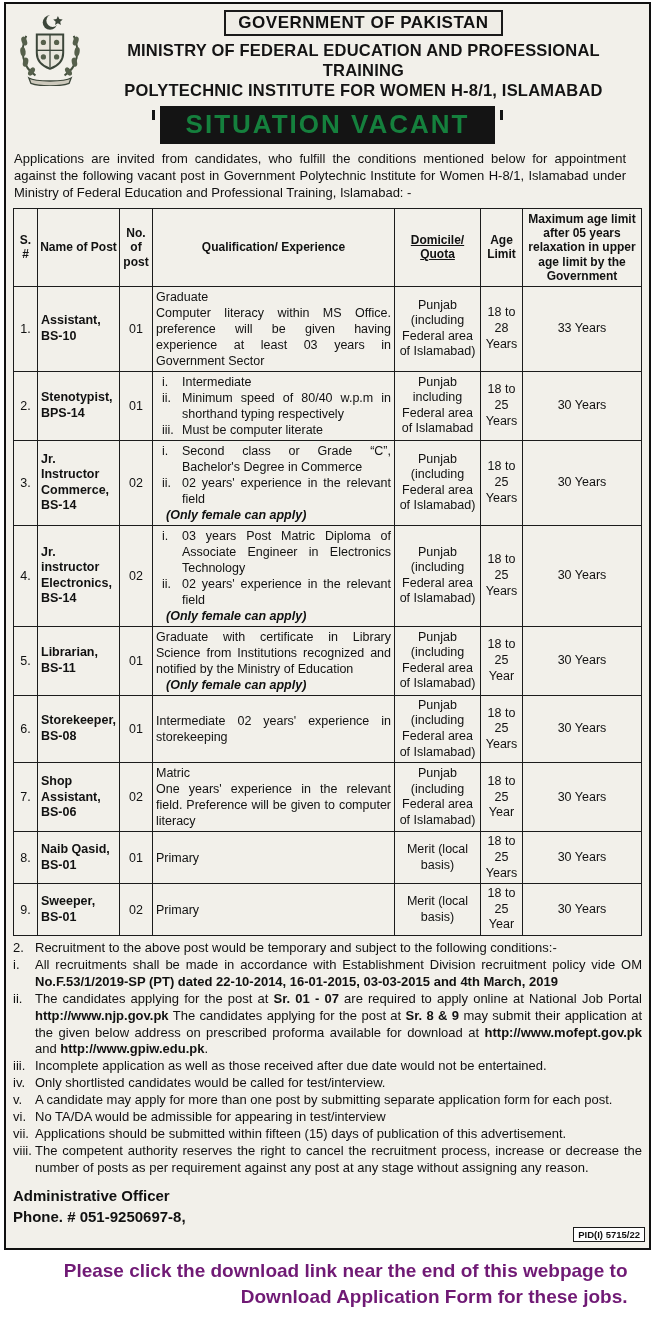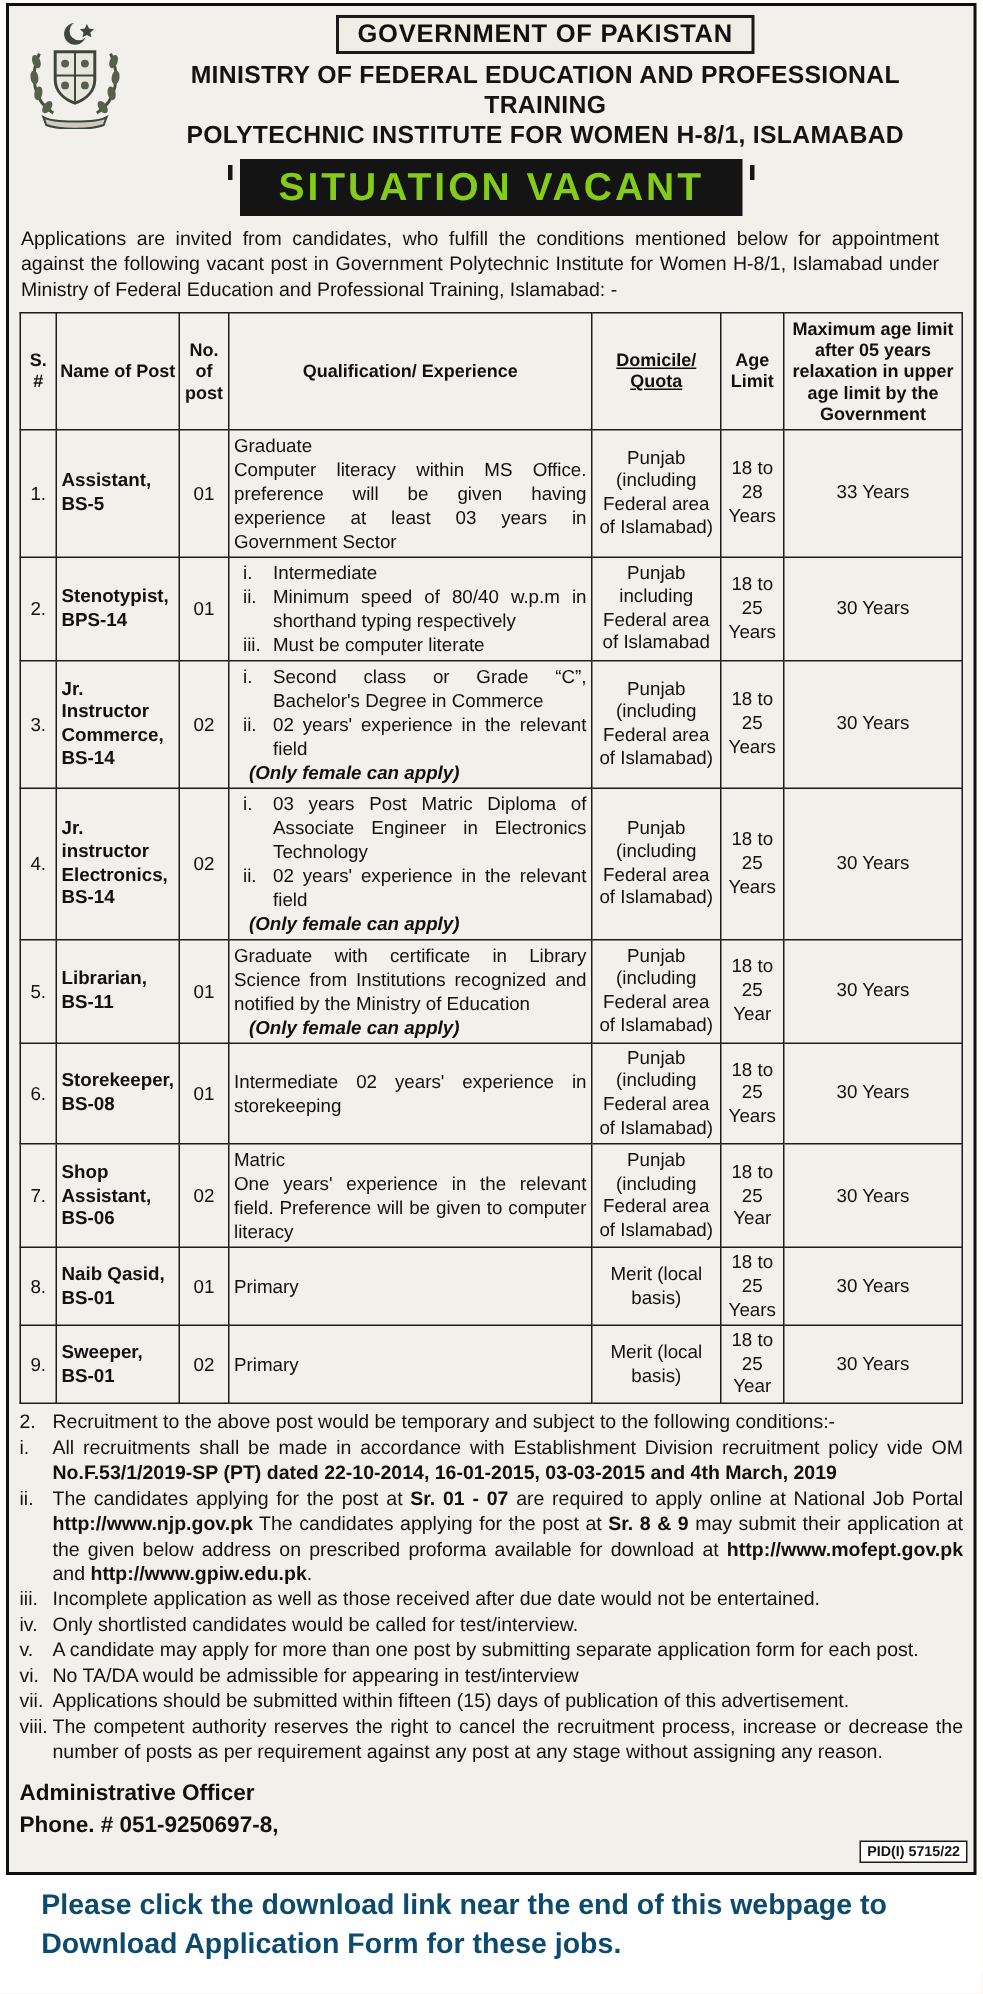--- a/index.html
+++ b/index.html
@@ -37,21 +37,21 @@
     font-size: 16.5px;
     letter-spacing: .2px;
     line-height: 1.22;
     color: #141414;
   }
 
   .title-wrap { text-align: center; margin: 6px 0 7px 0; position: relative; }
   .title-band {
     display: inline-block;
     background: #141414;
-    color: #84cc16;
+    color: #15803d;
     font-weight: bold;
     font-size: 26px;
     letter-spacing: 2px;
     padding: 3px 26px 4px 26px;
     position: relative;
   }
   .title-band::before, .title-band::after {
     content: "";
     position: absolute; top: 4px; width: 3px; height: 10px; background: #141414;
   }
@@ -120,24 +120,24 @@
     position: absolute; right: -3px; bottom: 2px;
     background: #ffffff;
     border: 1px solid #1a1a1a;
     font-size: 9.5px;
     font-weight: bold;
     padding: 1px 4px;
   }
 
   
   .notice {
-    color: #0c4a6e;
+    color: #701a75;
     font-weight: bold;
     font-size: 19px;
-    text-align: left;
+    text-align: right;
     line-height: 1.35;
     margin: 8px auto 6px auto;
     max-width: 600px;
   }
 </style>
 </head>
 <body>
 
 <div class="page">
   <div class="ad">
@@ -193,21 +193,21 @@
             <th>No. of post</th>
             <th>Qualification/ Experience</th>
             <th>Domicile/ Quota</th>
             <th>Age Limit</th>
             <th>Maximum age limit after 05 years relaxation in upper age limit by the Government</th>
           </tr>
       </thead>
       <tbody id="tbody">
           <tr>
             <td class="cell-sn">1.</td>
-            <td class="cell-post">Assistant, BS-5</td>
+            <td class="cell-post">Assistant, BS-10</td>
             <td class="cell-count">01</td>
             <td class="cell-qual">
               <div class="q-text">Graduate</div>
               <div class="q-text">Computer literacy within MS Office. preference will be given having experience at least 03 years in Government Sector</div>
             </td>
             <td class="cell-dom">Punjab (including Federal area of Islamabad)</td>
             <td class="cell-age">18 to 28 Years</td>
             <td class="cell-max">33 Years</td>
           </tr>
           <tr>

